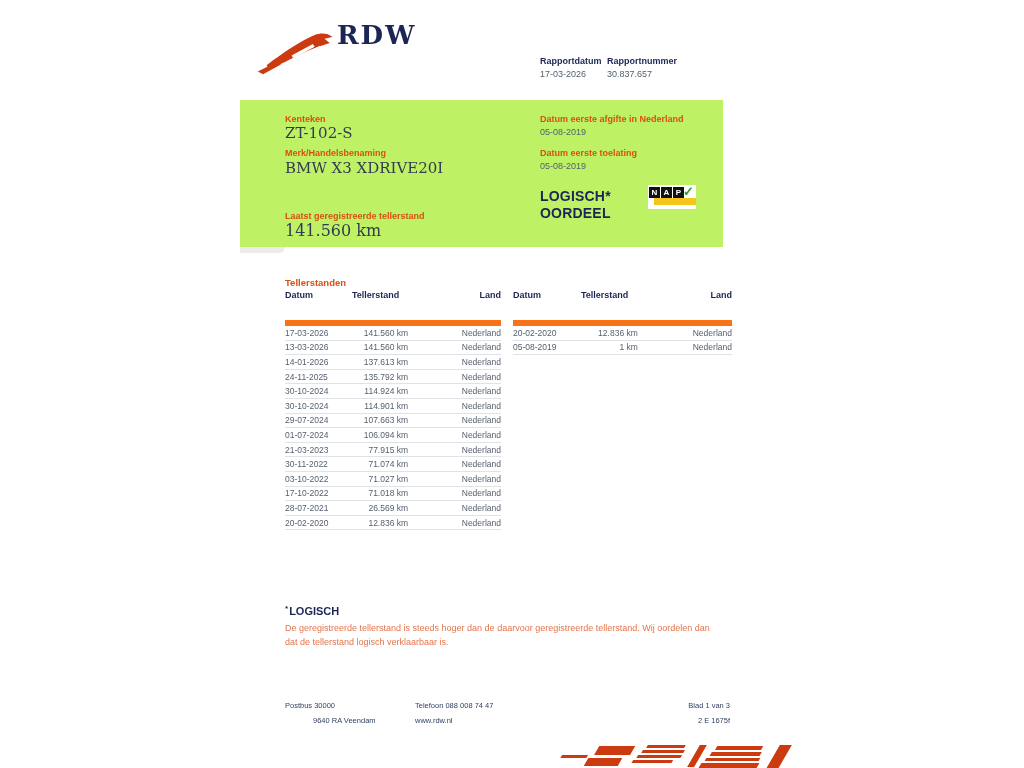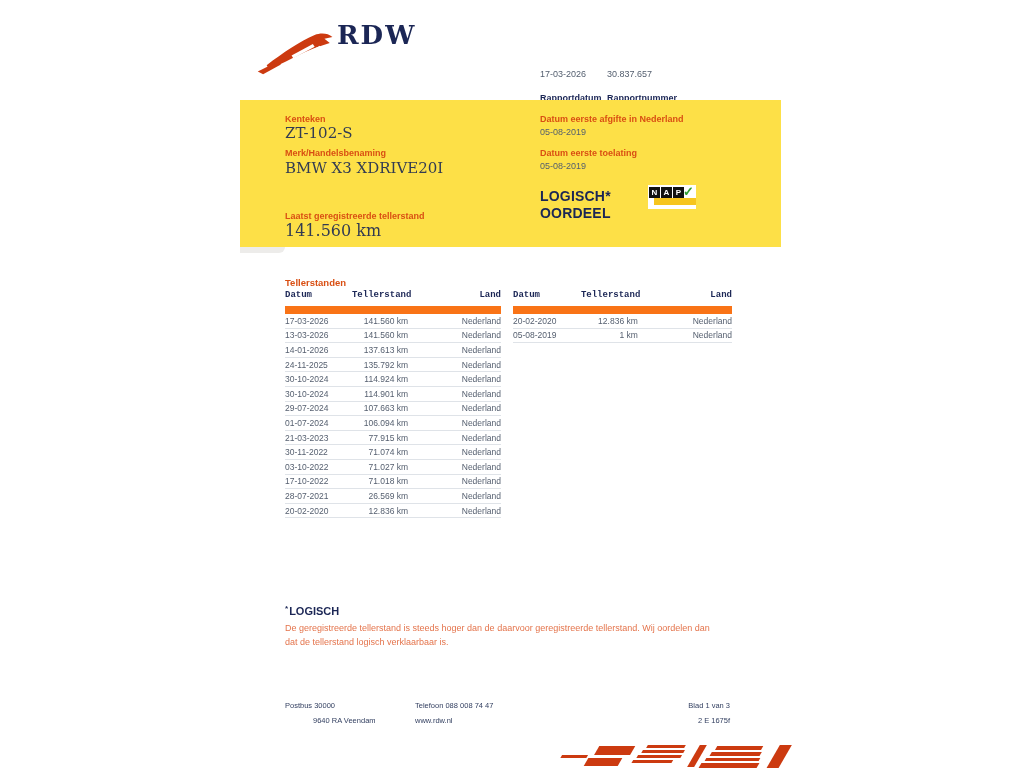--- a/index.html
+++ b/index.html
@@ -8,48 +8,48 @@
     position:relative; width:1024px; height:768px; overflow:hidden;
     background:#ffffff; font-family:"Liberation Sans", sans-serif;
     color:#1b2655;
   }
   .abs { position:absolute; }
   .serif { font-family:"DejaVu Serif", serif; }
 
   
   .wordmark { left:337px; top:20px; font-size:26px; letter-spacing:2px; color:#1b2655; font-weight:600; }
   .doc-title { left:540px; top:20px; font-size:19px; font-weight:700; color:#e2611b; }
-  .meta-labels { left:540px; top:56px; display:flex;margin-top:37px; }
+  .meta-labels { left:540px; top:56px; display:flex; }
   .meta-values { left:540px; top:69px; display:flex; }
   .meta-col1 { width:67px; }
   .meta-label { font-size:9px; font-weight:700; color:#1b2655; }
   .meta-value { font-size:9px; color:#535e6e; }
 
   
-  .infobox { left:240px; top:100px; width:541px; height:147px; background:#fde047; }
+  .infobox { left:240px; top:100px; width:483px; height:147px; background:#bef264; }
   .infobox-step { left:240px; top:247px; width:45px; height:6px; background:#edecea; border-radius:0 0 6px 0; }
   .olabel { font-size:9px; font-weight:700; color:#d94f13; }
   .bigval { font-size:15px; color:#323b52; }
   .smallval { font-size:9px; color:#535e6e; }
   .oordeel { font-size:14px; font-weight:800; line-height:17px; color:#1b2655; letter-spacing:0.2px; }
 
   
   .nap { left:408px; top:85px; width:48px; height:24px; background:#ffffff; }
   .nap-yellow { position:absolute; left:6px; top:13px; width:42px; height:7px; background:#f6c51d; }
   .nap-sq { position:absolute; top:2px; width:11px; height:11px; background:#111111; color:#ffffff;
             font-size:8px; font-weight:700; text-align:center; line-height:11px; }
   .nap-check { position:absolute; left:35px; top:-1px; color:#2f9e31; font-size:13px; font-weight:700; }
 
   
   .section-title { left:285px; top:277px; font-size:9.5px; font-weight:700; color:#d94f13; }
   .mtable { top:290px; }
   .mtable.left { left:285px; width:216px; }
   .mtable.right { left:513px; width:219px; }
   .thead { display:flex; font-size:9px; font-weight:700; color:#1b2655;
-           border-bottom:8px solid #f97316; padding-bottom:6px;font-family:Liberation Mono, monospace; }
+           border-bottom:6px solid #f97316; padding-bottom:20px; }
   .trow { display:flex; font-size:8.5px; color:#566070; height:14.6px; align-items:center;
           border-bottom:1px solid #dfe3e8; }
   .c-datum { width:31%; text-align:left; }
   .c-teller { width:26%; text-align:right; }
   .thead .c-teller { text-align:left; }
   .c-land { width:43%; text-align:right; }
 
   
   .expl-head { left:285px; top:604px; font-size:11px; font-weight:800; color:#1b2655; }
   .expl-star { font-size:8px; vertical-align:4px; margin-right:1px; }

